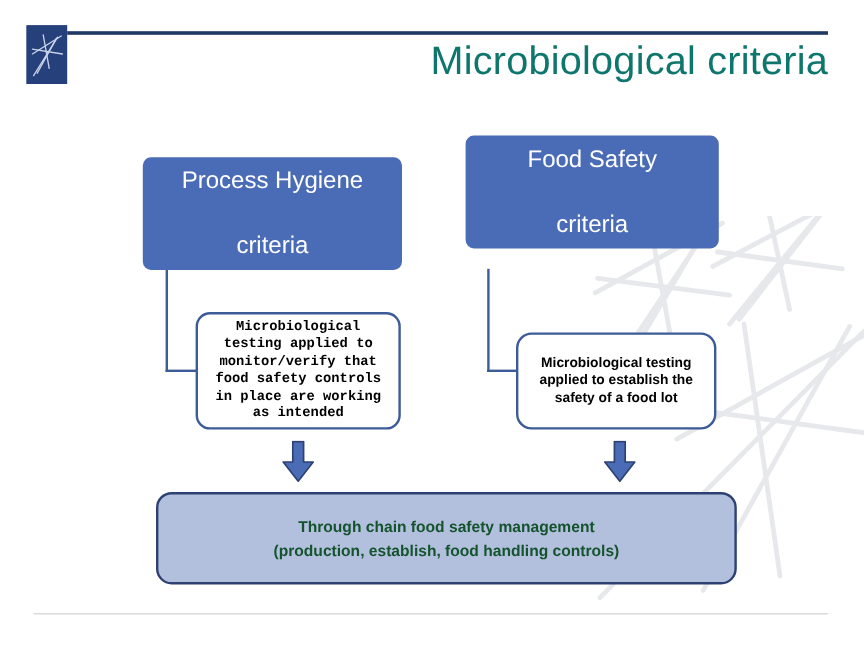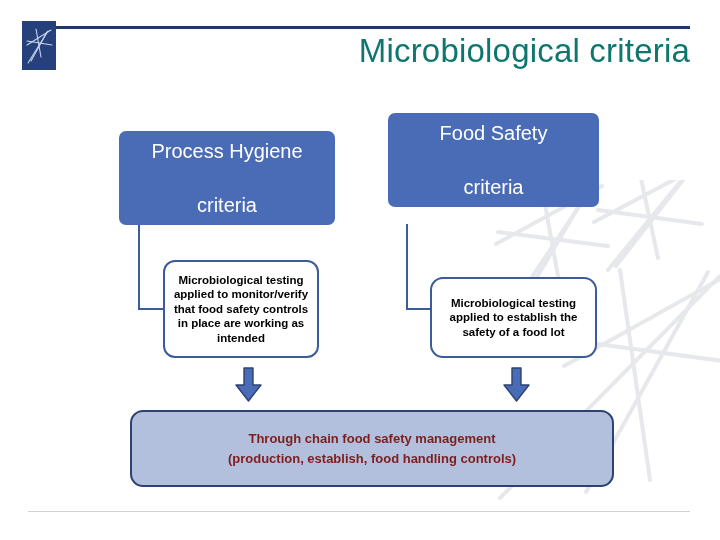--- a/index.html
+++ b/index.html
@@ -112,21 +112,21 @@
     line-height: 14.5px;
     font-weight: bold;
     text-align: center;
     display: flex;
     align-items: center;
     justify-content: center;
     box-sizing: border-box;
     padding: 2px 6px;
     z-index: 3;
   }
-  #desc-process  { left: 163px; top: 260px; width: 156px; height: 98px; }
+  #desc-process  { left: 163px; top: 260px; width: 171px; height: 98px; font-family: Liberation Mono, monospace; }
   #desc-foodsafe { left: 430px; top: 277px; width: 167px; height: 81px; border-radius: 13px; }
 
   
   .down-arrow {
     position: absolute;
     z-index: 3;
   }
   #arrow-left  { left: 235px; top: 367px; }
   #arrow-right { left: 503px; top: 367px; }
 
@@ -134,21 +134,21 @@
   #summary-box {
     position: absolute;
     left: 130px;
     top: 410px;
     width: 484px;
     height: 77px;
     background: #B2C0DE;
     border: 2px solid #2E4272;
     border-radius: 13px;
     box-sizing: border-box;
-    color: #7f1d1d;
+    color: #14532d;
     font-size: 13px;
     line-height: 20px;
     font-weight: bold;
     text-align: center;
     display: flex;
     align-items: center;
     justify-content: center;
     z-index: 3;
   }
   #summary-box .lines { width: 100%; }

